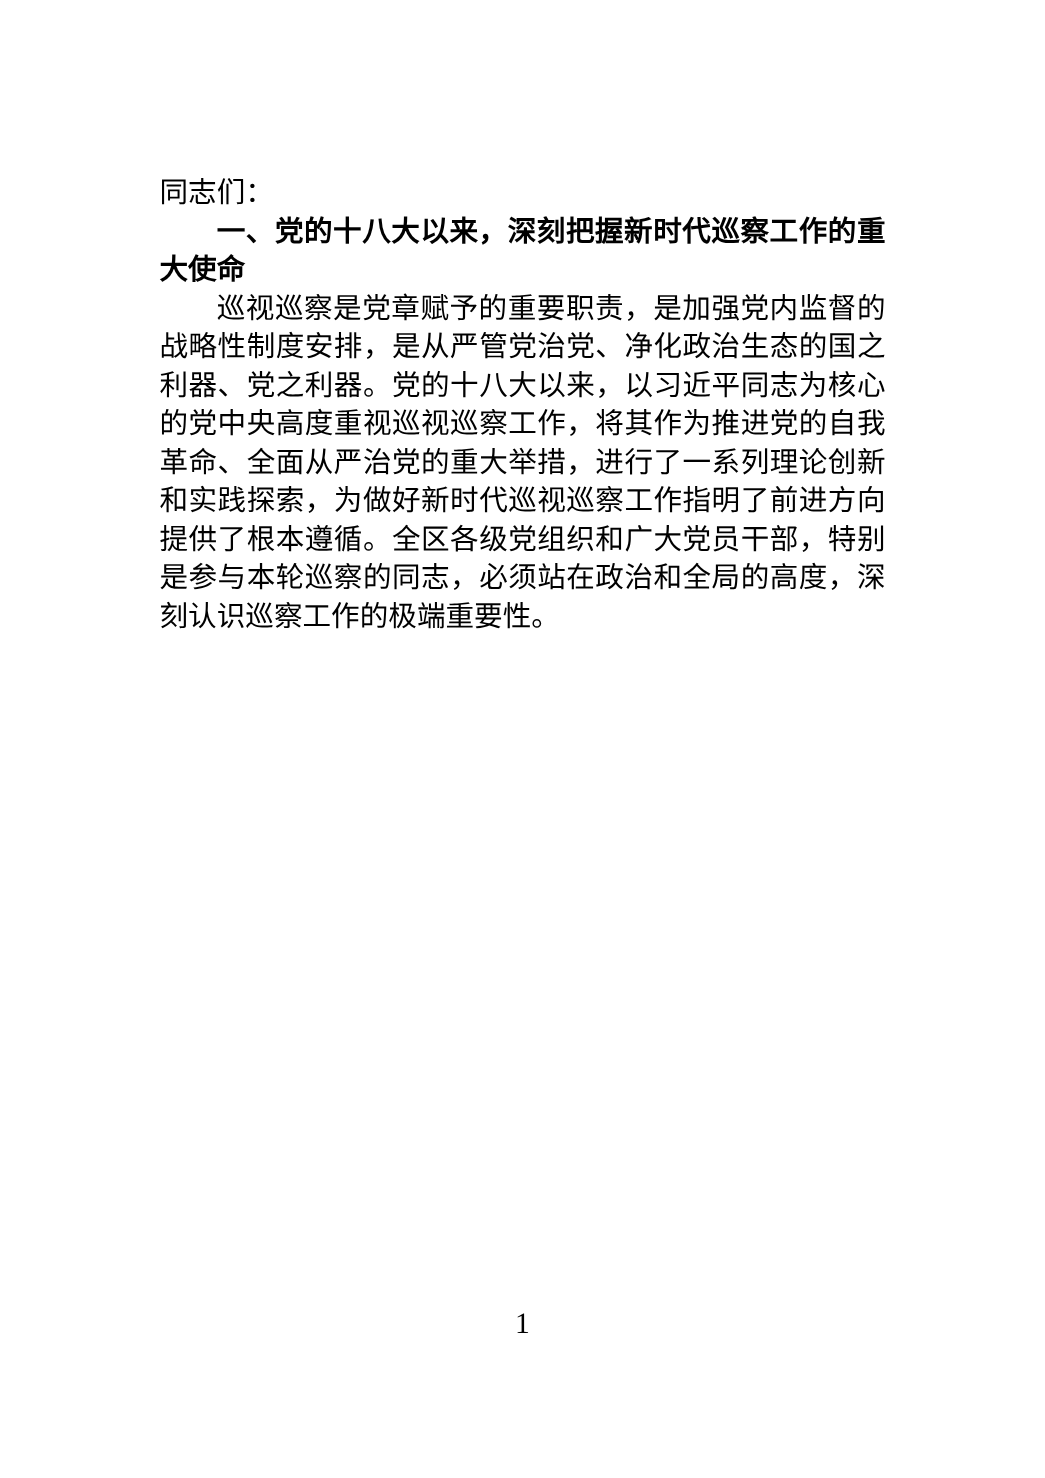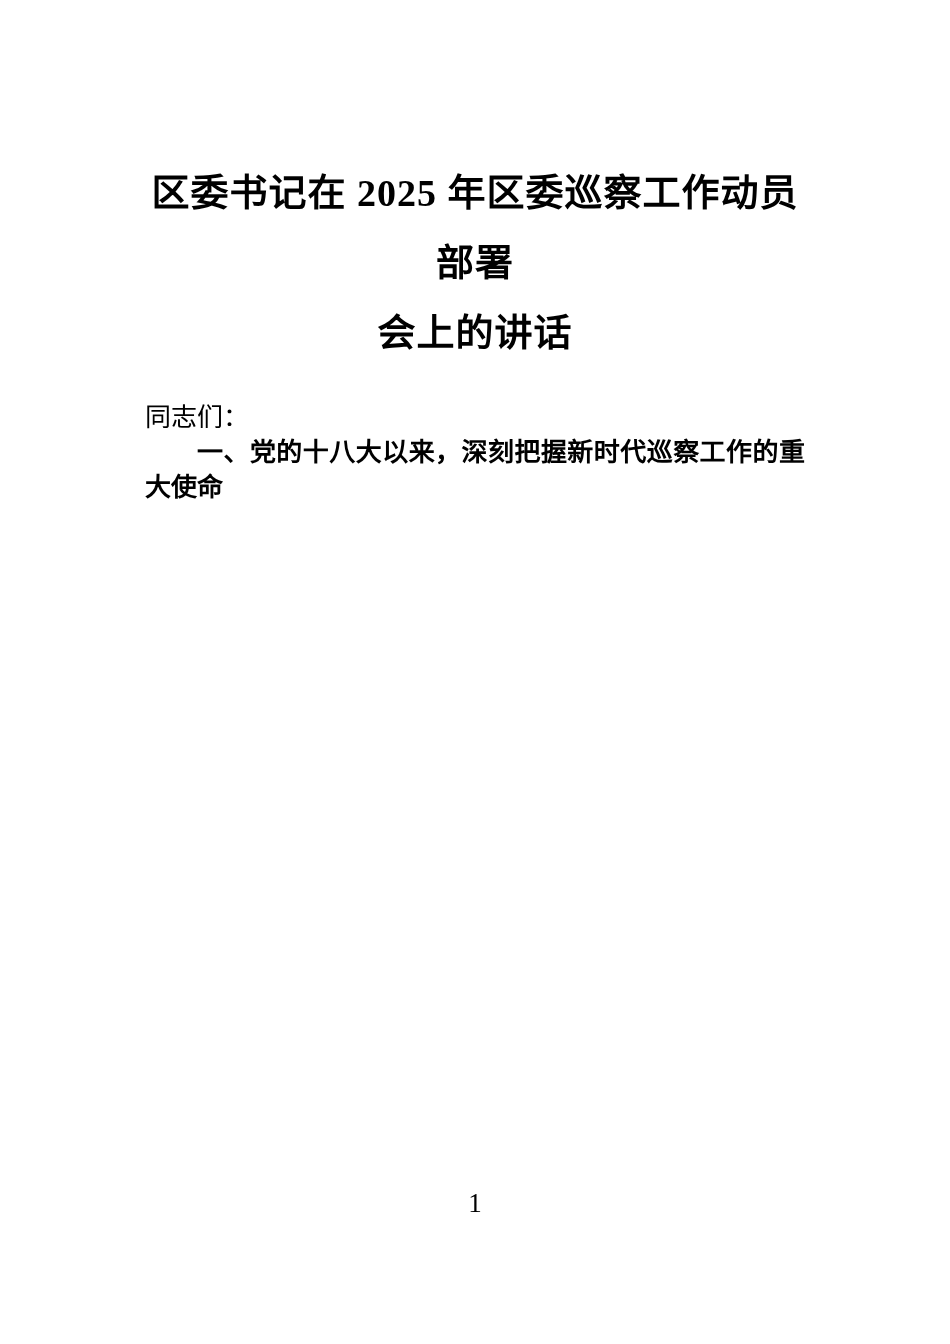--- a/index.html
+++ b/index.html
@@ -64,30 +64,27 @@
     font-family: "Liberation Serif", serif;
     color: #000000;
   }
 </style>
 </head>
 <body>
 
 <div class="page">
   <div class="doc">
 
-    <h1 class="doc-title">
-      <span class="title-line">区委书记在 2025 年区委巡察工作动员部署</span>
-      <span class="title-line">会上的讲话</span>
-    </h1>
 
     <div class="doc-body">
       <p class="salutation">同志们：</p>
 
 
       <p class="heading">一、党的十八大以来，深刻把握新时代巡察工作的重大使命</p>
 
+      <p class="indent">巡视巡察是党章赋予的重要职责，是加强党内监督的战略性制度安排，是从严管党治党、净化政治生态的国之利器、党之利器。党的十八大以来，以习近平同志为核心的党中央高度重视巡视巡察工作，将其作为推进党的自我革命、全面从严治党的重大举措，进行了一系列理论创新和实践探索，为做好新时代巡视巡察工作指明了前进方向提供了根本遵循。全区各级党组织和广大党员干部，特别是参与本轮巡察的同志，必须站在政治和全局的高度，深刻认识巡察工作的极端重要性。</p>
 
     </div>
 
   </div>
 
   <div class="page-number">1</div>
 </div>
 
 </body></html>

